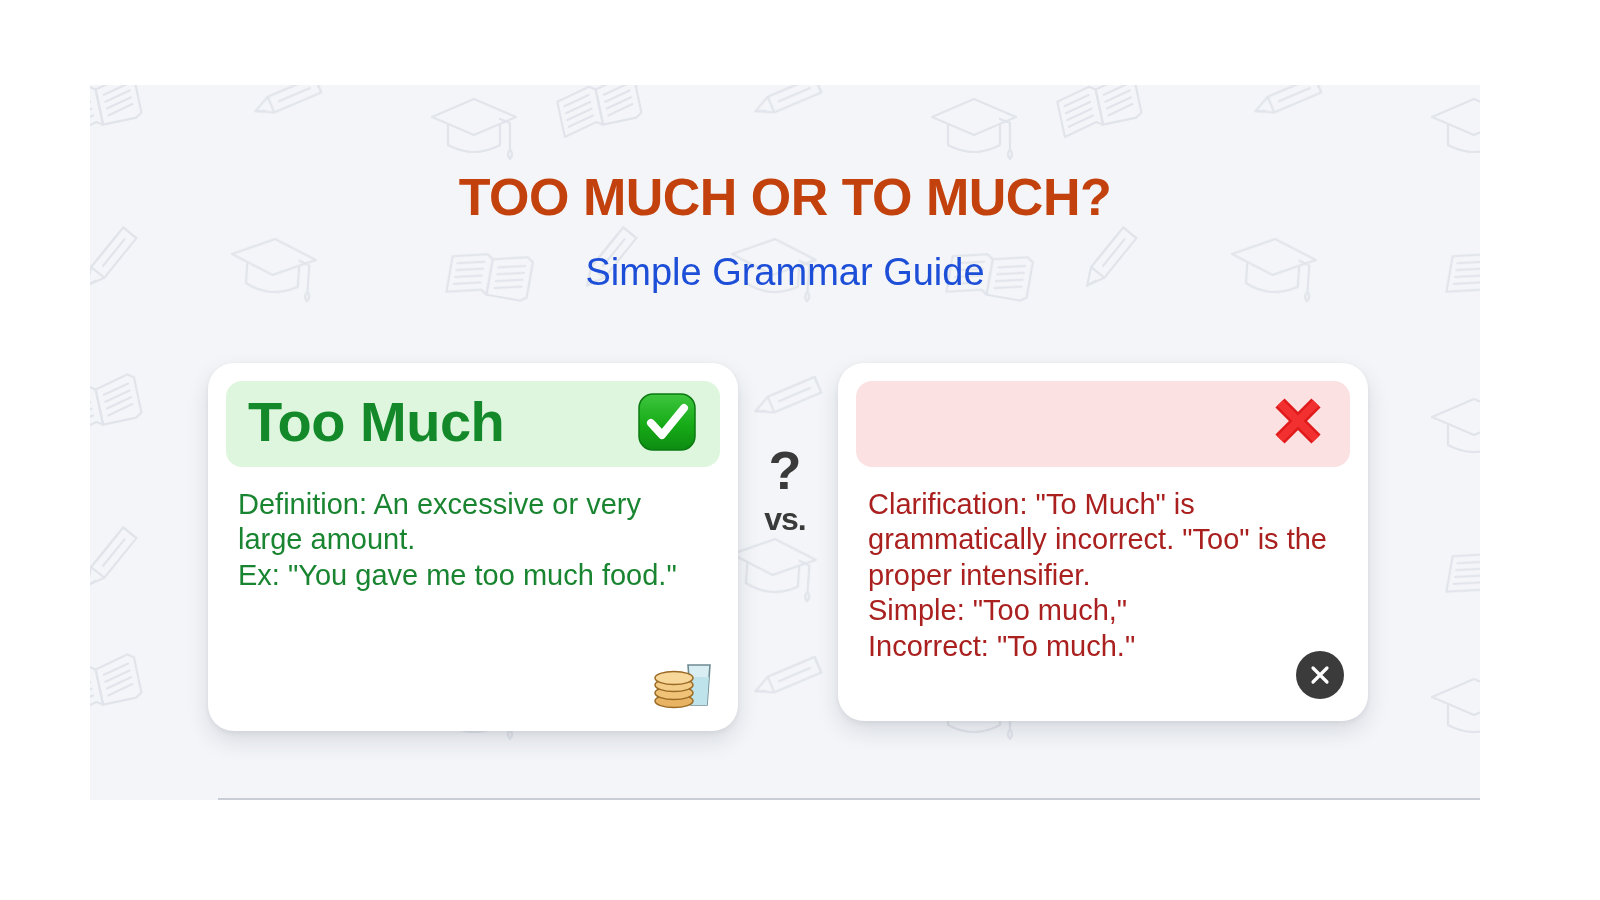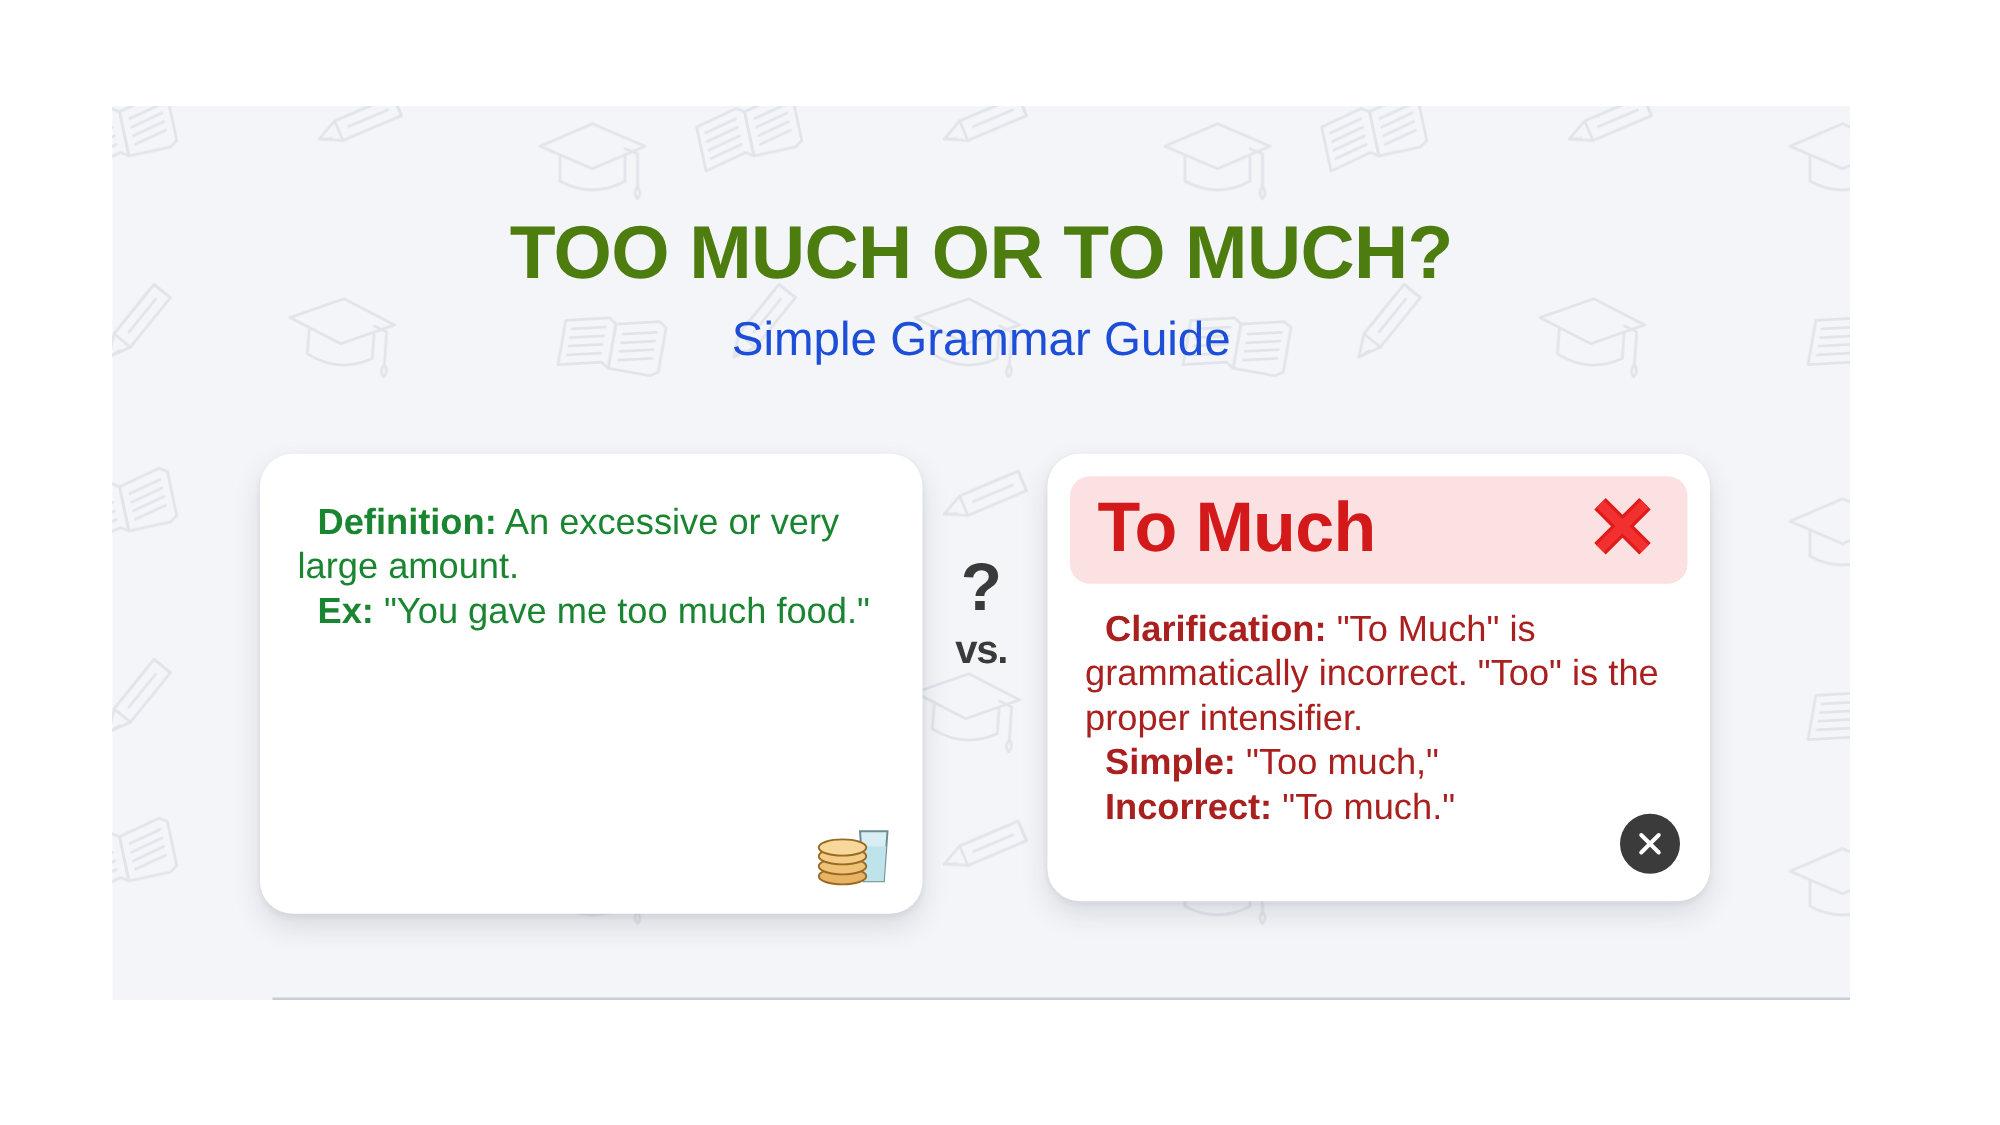--- a/index.html
+++ b/index.html
@@ -46,24 +46,24 @@
     background: #c9ced6;
   }
 
   
   .title {
     position: absolute;
     left: 0;
     top: 82px;
     width: 1390px;
     text-align: center;
-    font-size: 60px;
+    font-size: 52px;
     font-weight: bold;
     letter-spacing: -0.5px;
-    color: #4d7c0f;
+    color: #c2410c;
     white-space: nowrap;
   }
 
   .subtitle {
     position: absolute;
     left: 0;
     top: 166px;
     width: 1390px;
     text-align: center;
     font-size: 38px;
@@ -125,21 +125,21 @@
 
   .body-text {
     margin-top: 20px;
     padding: 0 12px;
     font-size: 29px;
     line-height: 1.22;
     font-weight: 500;
   }
   .body-correct { color: #1a8531; }
   .body-incorrect { color: #a9201f; }
-  .body-text b { font-weight: bold; margin-left: 16px; }
+  .body-text b { font-weight: normal; }
 
   .card-emoji {
     position: absolute;
     right: 24px;
     bottom: 20px;
     width: 62px;
     height: 56px;
   }
 
   .close-badge {
@@ -217,20 +217,36 @@
       <use href="#tile" x="460" y="560"></use>
       <use href="#tile" x="960" y="560"></use>
     </svg>
 
     <div class="title">TOO MUCH OR TO MUCH?</div>
     <div class="subtitle">Simple Grammar Guide</div>
 
     <div id="cards">
 
       <div class="card" id="card-correct">
+        <div class="pill pill-correct">
+          <span class="pill-label">Too Much</span>
+          <span class="pill-mark">
+            <svg width="62" height="62" viewBox="0 0 62 62" aria-hidden="true">
+              <defs>
+                <linearGradient id="gchk" x1="0" y1="0" x2="0" y2="1">
+                  <stop offset="0%" stop-color="#3ec63e"></stop>
+                  <stop offset="55%" stop-color="#17ab17"></stop>
+                  <stop offset="100%" stop-color="#0d8c12"></stop>
+                </linearGradient>
+              </defs>
+              <rect x="3" y="3" width="56" height="56" rx="14" fill="url(#gchk)" stroke="#0b7a10" stroke-width="1.5"></rect>
+              <path d="M15 32 L26 44 L48 17" fill="none" stroke="#ffffff" stroke-width="8" stroke-linecap="round" stroke-linejoin="round"></path>
+            </svg>
+          </span>
+        </div>
 
         <div class="body-text body-correct">
           <div>
             <b>Definition:</b><span> An excessive or very large amount.</span>
           </div>
           <div>
             <b>Ex:</b><span> "You gave me too much food."</span>
           </div>
         </div>
 
@@ -243,21 +259,20 @@
             <ellipse cx="22" cy="46" rx="19" ry="6.5" fill="#e8b463" stroke="#9a6a24" stroke-width="1.5"></ellipse>
             <ellipse cx="22" cy="38" rx="19" ry="6.5" fill="#efc277" stroke="#9a6a24" stroke-width="1.5"></ellipse>
             <ellipse cx="22" cy="30" rx="19" ry="6.5" fill="#f3cd88" stroke="#9a6a24" stroke-width="1.5"></ellipse>
             <ellipse cx="22" cy="23" rx="19" ry="6.5" fill="#f7d79a" stroke="#9a6a24" stroke-width="1.5"></ellipse>
           </svg>
         </span>
       </div>
 
       <div class="card" id="card-incorrect">
         <div class="pill pill-incorrect">
-          <span class="pill-label">To Much</span>
           <span class="pill-mark">
             <svg width="62" height="62" viewBox="0 0 62 62" aria-hidden="true">
               <path d="M14 12 L50 48 M50 12 L14 48" fill="none" stroke="#e01b1b" stroke-width="13" stroke-linecap="butt"></path>
               <path d="M14 12 L50 48 M50 12 L14 48" fill="none" stroke="#f23030" stroke-width="8" stroke-linecap="butt"></path>
             </svg>
           </span>
         </div>
 
         <div class="body-text body-incorrect">
           <div>

